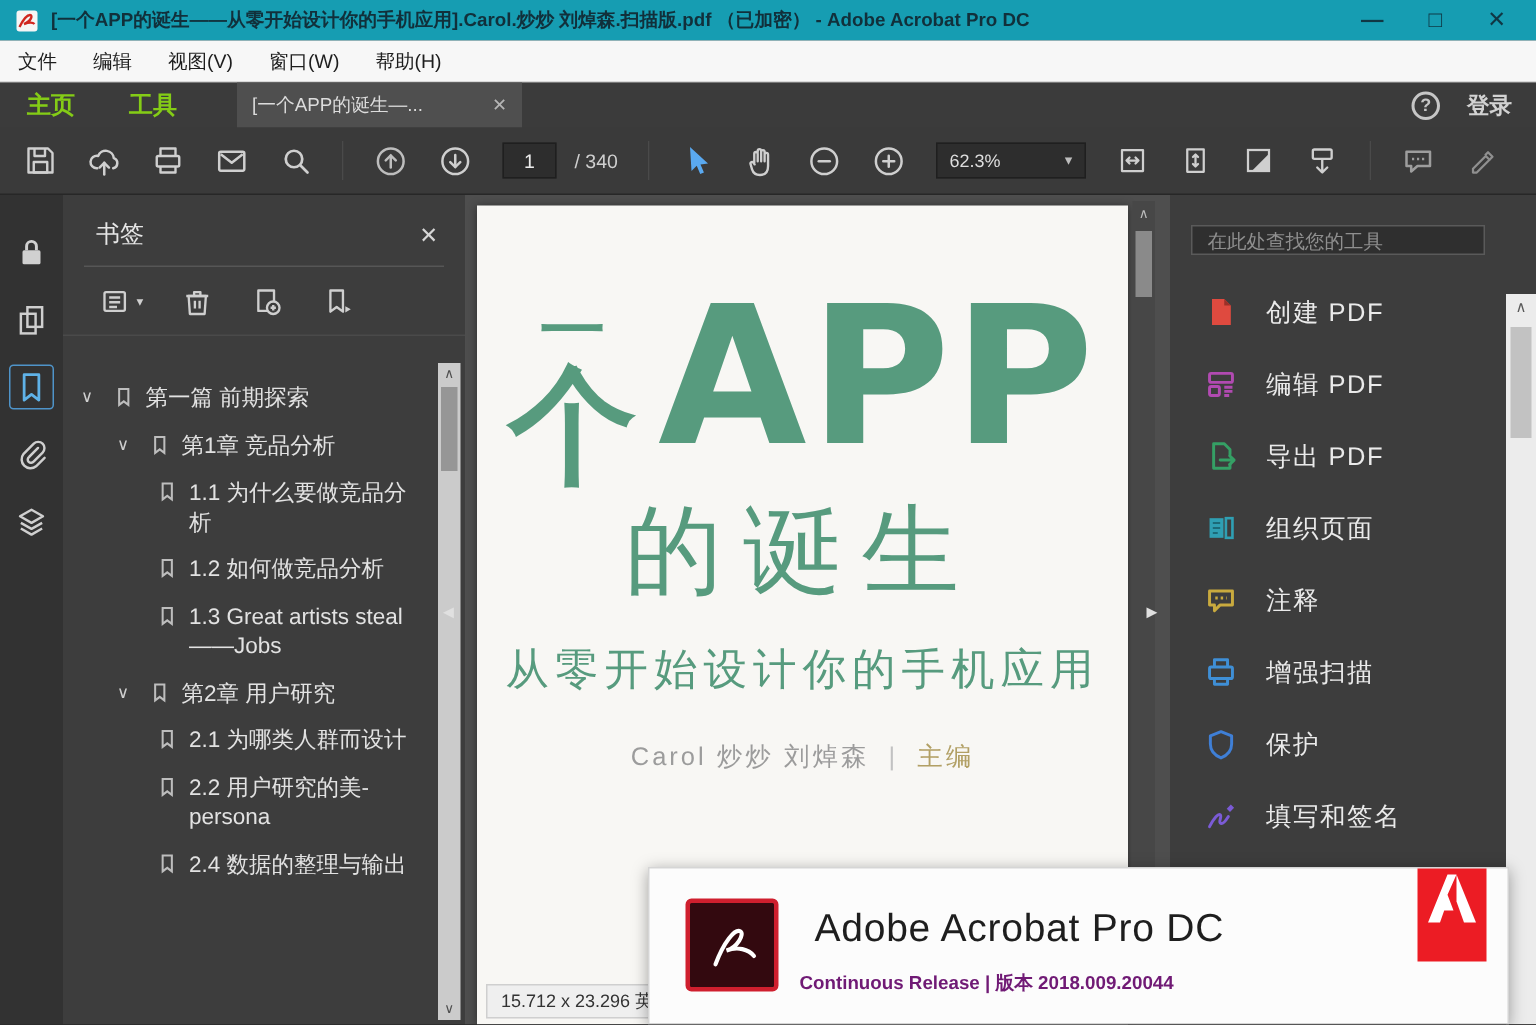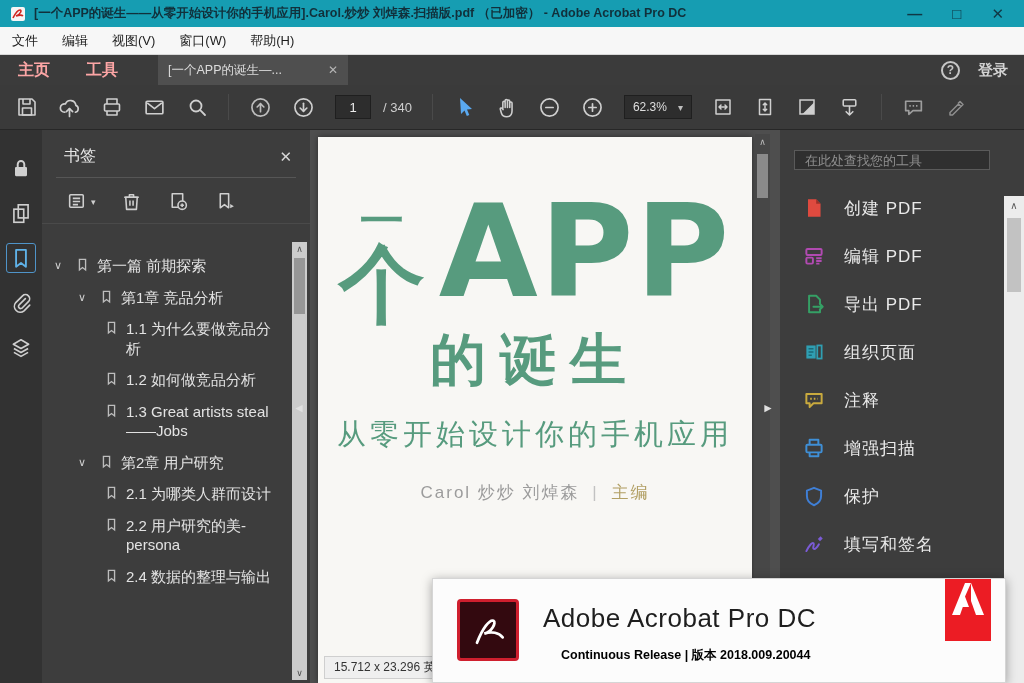--- a/index.html
+++ b/index.html
@@ -18,41 +18,41 @@
   .winbtns { display:flex; align-items:center; gap:30px; padding-right:10px; }
   .winbtn { color:#103744; font-size:15px; line-height:1; cursor:default; font-weight:bold; }
   
   .menubar { position:absolute; top:27px; left:0; width:1024px; height:28px;
     background:#f7f7f7; border-bottom:1px solid #d8d8d8;
     display:flex; align-items:center; gap:24px; padding:0 12px; }
   .menuitem { font-size:13px; color:#1d1d1d; }
   
   .tabbar { position:absolute; top:55px; left:0; width:1024px; height:30px;
     background:#3b3b3b; display:flex; align-items:stretch; }
-  .tab-home,.tab-tools { color:#fca5a5; font-size:16px; font-weight:bold;
+  .tab-home,.tab-tools { color:#84cc16; font-size:16px; font-weight:bold;
     display:flex; align-items:center; padding:0 18px; }
   .doctab { margin-left:22px; background:#4f4f4f; width:190px;
     display:flex; align-items:center; padding:0 10px; gap:8px; }
   .doctab .doclabel { color:#dcdcdc; font-size:12.5px; white-space:nowrap;
     overflow:hidden; flex:1; }
   .doctab .tabclose { color:#b5b5b5; font-size:12px; }
   .tabbar-right { margin-left:auto; display:flex; align-items:center; gap:18px; padding-right:16px; }
   .helpcircle { width:19px; height:19px; border:2px solid #c6c6c6; border-radius:50%;
     color:#c6c6c6; font-size:12px; font-weight:bold; display:flex; align-items:center; justify-content:center; }
   .signin { color:#d2d2d2; font-size:15px; font-weight:bold; }
   
   .toolbar { position:absolute; top:85px; left:0; width:1024px; height:45px;
     background:#3a3a3a; border-bottom:1px solid #272727;
     display:flex; align-items:center; gap:20px; padding:0 16px; }
   .tbtn { display:flex; align-items:center; justify-content:center; flex:none; }
   .tsep { width:1px; height:26px; background:#2b2b2b; border-right:1px solid #4a4a4a; flex:none; }
   .pagebox { width:36px; height:24px; background:#2d2d2d; border:1px solid #1f1f1f;
     color:#ececec; font-size:13px; text-align:center; }
   .pagetotal { color:#cfcfcf; font-size:13px; margin-left:-8px; }
-  .zoombox { width:68px; height:24px; background:#2d2d2d; border:1px solid #1f1f1f;
+  .zoombox { width:100px; height:24px; background:#2d2d2d; border:1px solid #1f1f1f;
     color:#dedede; font-size:12px; display:flex; align-items:center;
     justify-content:space-between; padding:0 8px; }
   .zoombox .caret { color:#bdbdbd; font-size:10px; }
   
   .leftstrip { position:absolute; top:130px; left:0; bottom:0; width:42px;
     background:#323232; display:flex; flex-direction:column; align-items:center;
     padding-top:24px; gap:17px; }
   .stripbtn { width:28px; height:28px; display:flex; align-items:center; justify-content:center; }
   .stripbtn.active { outline:1px solid #4f94c9; border-radius:2px; }
   
@@ -88,21 +88,21 @@
   .page { position:absolute; top:7px; left:8px; right:28px; bottom:0;
     background:#f8f7f4; box-shadow:0 0 6px rgba(0,0,0,.45);
     display:flex; flex-direction:column; align-items:center; }
   .cover-green { color:#579b7e; }
   .cover-row1 { display:flex; align-items:flex-start; gap:14px; margin-top:56px; }
   .yi-ge { display:flex; flex-direction:column; align-items:center; margin-top:8px; }
   .yi { font-size:44px; font-weight:bold; line-height:.9; }
   .ge { font-size:86px; font-weight:bold; line-height:1; }
   .app-latin { font-size:128px; font-weight:bold; line-height:.92; letter-spacing:2px;
     font-family:"DejaVu Sans","Liberation Sans",sans-serif; }
-  .cover-row2 { font-size:56px; font-weight:bold; letter-spacing:14px; margin-top:-4px; }
+  .cover-row2 { font-size:65px; font-weight:normal; letter-spacing:14px; margin-top:-4px; }
   .cover-sub { font-size:29px; letter-spacing:4px; margin-top:16px; }
   .cover-authors { margin-top:26px; font-size:17px; color:#9c9c9c; letter-spacing:2px; }
   .cover-authors .sep { color:#c2c2c2; margin:0 6px; }
   .cover-authors .role { color:#b2a065; }
   .docscroll { position:absolute; top:4px; right:10px; bottom:0; width:15px; background:#474747; }
   .docscroll .arr { position:absolute; top:3px; left:0; width:15px; text-align:center; color:#bdbdbd; font-size:9px; }
   .docscroll .thumb { position:absolute; top:20px; left:2px; width:11px; height:44px; background:#8a8a8a; }
   .pagesize { position:absolute; left:14px; bottom:4px; background:#efefef;
     color:#333; font-size:12px; padding:2px 9px; border:1px solid #cfcfcf; }
   .collapse-handle { position:absolute; z-index:12; color:#e0e0e0; font-size:12px; line-height:1; }
@@ -123,22 +123,22 @@
   .rpscroll .thumb { position:absolute; top:22px; left:3px; width:14px; height:74px; background:#c2c2c2; }
   
   .splash { position:absolute; left:432px; top:578px; width:574px; height:105px;
     background:#fcfcfc; border:1px solid #d5d5d5; z-index:40;
     box-shadow:0 2px 10px rgba(0,0,0,.35); }
   .acrotile { position:absolute; left:24px; top:20px; width:62px; height:62px;
     background:#33090f; border:3px solid #cf1f2e; border-radius:4px;
     display:flex; align-items:center; justify-content:center; }
   .splash .product { position:absolute; left:110px; top:24px; font-size:26px;
     color:#1e1e1e; letter-spacing:.5px; }
-  .splash .release { position:absolute; left:128px; top:68px; font-size:12.5px;
-    color:#000000; font-weight:bold; }
+  .splash .release { position:absolute; left:100px; top:68px; font-size:12.5px;
+    color:#701a75; font-weight:bold; }
   .adobelogo { position:absolute; left:512px; top:0; width:46px; height:62px;
     background:#ec1c24; display:flex; align-items:flex-start; justify-content:center; }
 </style>
 </head>
 <body>
 
 <div id="app">
 
   <div class="titlebar">
     <svg class="appicon" viewBox="0 0 16 16">

